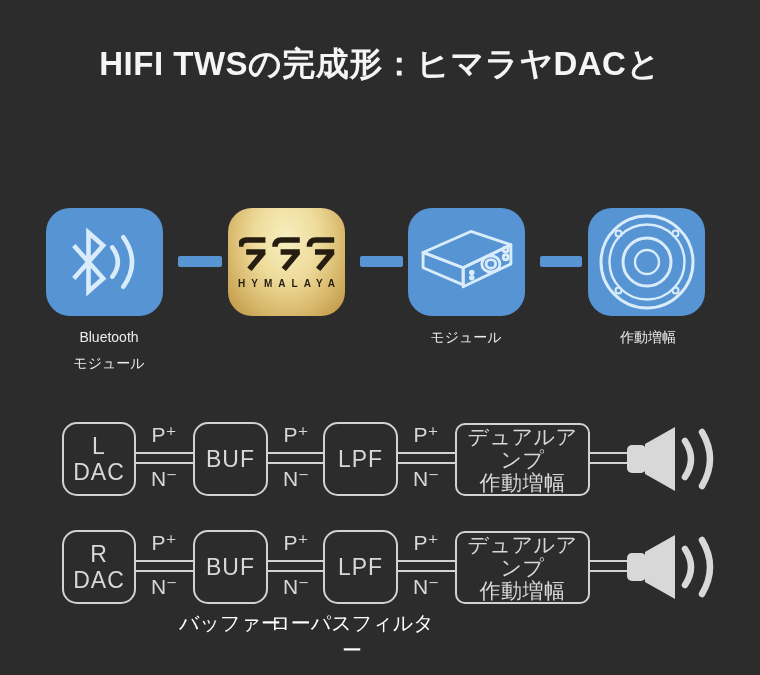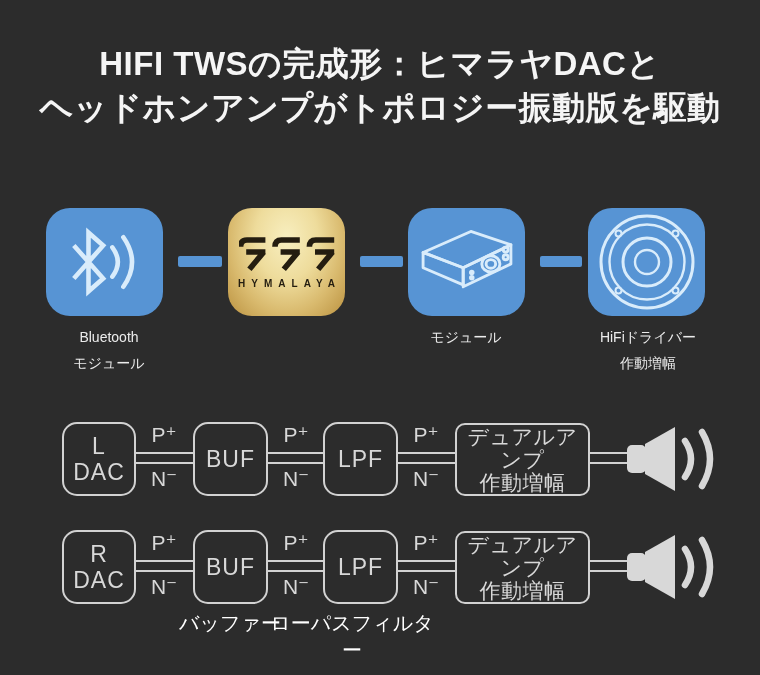--- a/index.html
+++ b/index.html
@@ -50,21 +50,20 @@
   .footnote{color:#ffffff;font-size:20px;text-align:center;}
   svg{display:block;}
 </style>
 </head>
 <body>
 
 <div class="canvas">
 
   <div class="abs title">
     <div>HIFI TWSの完成形：ヒマラヤDACと</div>
-    <div>ヘッドホンアンプがトポロジー振動版を駆動</div>
   </div>
 
   <div class="abs tile blue" style="left:46px;">
     <span>
       <svg width="88" height="76" viewBox="0 0 96 80" fill="none" stroke="#d9ecfb" stroke-width="5">
         <path d="M14 22 L46 58 L30 72 L30 8 L46 22 L14 58"></path>
         <path d="M56 24 Q68 40 56 56" stroke-linecap="round"></path>
         <path d="M68 13 Q87 40 68 67" stroke-linecap="round"></path>
       </svg>
     </span>
@@ -125,21 +124,20 @@
   </div>
 
   <div class="abs tile-label" style="left:24px;width:170px;">
     <div>Bluetooth</div>
     <div>モジュール</div>
   </div>
   <div class="abs tile-label" style="left:386px;width:160px;">
     <div>モジュール</div>
   </div>
   <div class="abs tile-label" style="left:552px;width:192px;">
-    <div>HiFiドライバー</div>
     <div>作動増幅</div>
   </div>
 
   <div class="abs fbox" style="left:62px;top:422px;width:74px;height:74px;">
     <div class="l1">L</div>
     <div class="l1">DAC</div>
   </div>
   <div class="abs fbox" style="left:193px;top:422px;width:75px;height:74px;">
     <div class="l1">BUF</div>
   </div>

